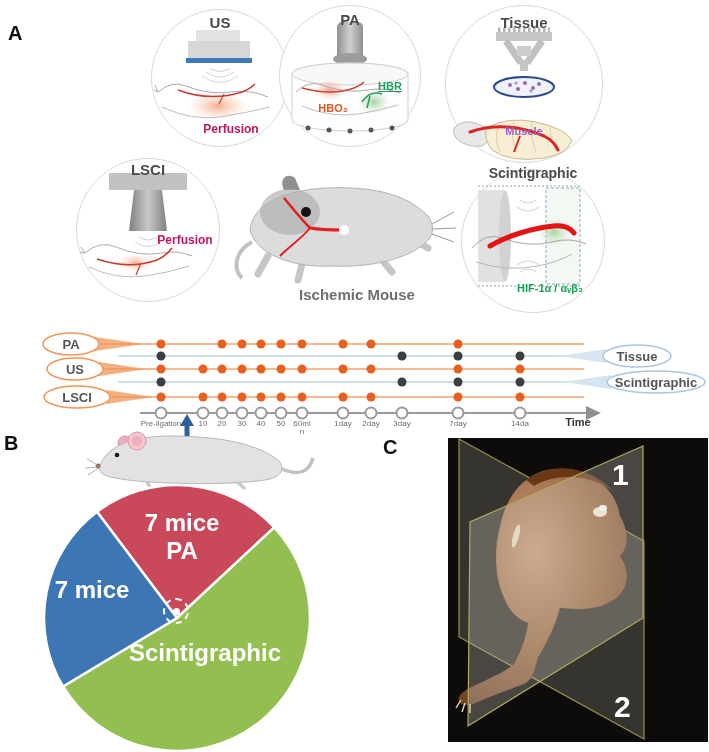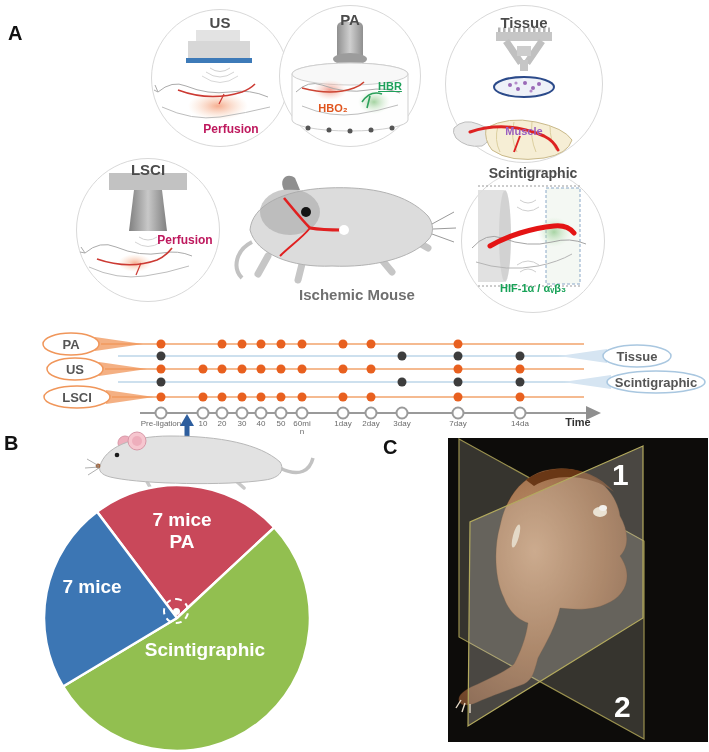--- a/index.html
+++ b/index.html
@@ -11,21 +11,21 @@
   .circle-title{position:absolute;left:0;width:100%;text-align:center;font-weight:bold;
                 color:#4b4b4b;font-size:15px;}
   .mini-cap{position:absolute;font-weight:bold;text-align:center;}
   .orange-cap{color:#be185d;font-size:12px;}
   .purple-cap{color:#9a5fc0;font-size:11px;margin-top:23px;}
   .green-cap{color:#17a257;font-size:11px;}
   .hbo2{color:#e0551e;font-size:11px;}
   .hbr{color:#1ea05a;font-size:11px;text-decoration:underline;}
   .ischemic-label{position:absolute;left:287px;top:273px;width:140px;text-align:center;
                   font-weight:bold;font-size:15px;color:#6f6f6f;margin-top:13px;}
-  .pie-label{position:absolute;color:#fff;font-weight:bold;font-size:19px;line-height:1.18;
+  .pie-label{position:absolute;color:#fff;font-weight:bold;font-size:24px;line-height:1.18;
              text-align:center;}
   .pie-target{position:absolute;left:163px;top:598px;width:22px;height:22px;border:2px dashed #fff;
               border-radius:50%;}
   .pie-target-dot{position:absolute;left:8px;top:8px;width:7px;height:7px;background:#fff;border-radius:50%;}
   .c-box{position:absolute;left:448px;top:438px;width:260px;height:304px;background:#0d0c0a;}
   .c-plane-label{position:absolute;color:#fff;font-weight:bold;font-size:30px;}
 </style>
 </head>
 <body>
 
@@ -164,21 +164,21 @@
       <ellipse cx="43" cy="66" rx="6" ry="46" fill="#d2d2d2"></ellipse>
       <rect x="84" y="18" width="34" height="96" fill="#f4f8f3" stroke="#8aa8c8" stroke-dasharray="3,2"></rect>
       <path d="M58,30 q8,6 16,0 M55,37 q11,8 22,0" stroke="#cfcfcf" fill="none"></path>
       <path d="M58,102 q8,-6 16,0 M55,95 q11,-8 22,0" stroke="#cfcfcf" fill="none"></path>
       <ellipse cx="92" cy="62" rx="17" ry="15" fill="url(#glowG2)"></ellipse>
       <path d="M10,78 q14,-16 30,-10 q26,10 50,4 q18,-5 34,2" stroke="#a5a5a5" fill="none"></path>
       <path d="M14,92 q30,10 62,4 q20,-4 34,-12" stroke="#b5b5b5" fill="none"></path>
       <path d="M28,76 C45,66 70,58 92,56 C101,55 108,58 112,63" stroke="#e41414" stroke-width="5" fill="none" stroke-linecap="round"></path>
     </svg>
     <div class="circle-title" style="top:-5px;font-size:14px;">Scintigraphic</div>
-    <div class="mini-cap green-cap" style="left:21px;top:112px;width:100px;">HIF-1α / αᵥβ₃</div>
+    <div class="mini-cap green-cap" style="left:21px;top:112px;width:100px;text-align:right;">HIF-1α / αᵥβ₃</div>
   </div>
 
   <svg width="225" height="120" viewBox="0 0 225 120" style="position:absolute;left:232px;top:172px;">
     <path d="M20,70 C4,78 0,96 10,106" stroke="#c2c2c2" stroke-width="4" fill="none"></path>
     <path d="M52,18 C46,6 56,0 63,6 L68,18 Z" fill="#8f8f8f"></path>
     <path d="M36,84 L26,102 M70,92 L66,108 M150,88 L160,100 M182,68 L196,76" stroke="#c6c6c6" stroke-width="7" stroke-linecap="round"></path>
     <path d="M18,58 C20,34 50,18 95,16 C140,14 175,22 196,44 C202,52 202,62 196,68 C180,86 140,96 100,94 C60,96 24,82 18,58 Z" fill="#dcdcdc" stroke="#b2b2b2"></path>
     <ellipse cx="58" cy="40" rx="30" ry="23" fill="#a8a8a8" opacity="0.6"></ellipse>
     <path d="M200,52 L222,40 M201,57 L224,56 M200,62 L222,70" stroke="#9a9a9a" stroke-width="1"></path>
     <path d="M52,26 C62,38 70,48 78,56" stroke="#e02020" stroke-width="2.6" fill="none"></path>

